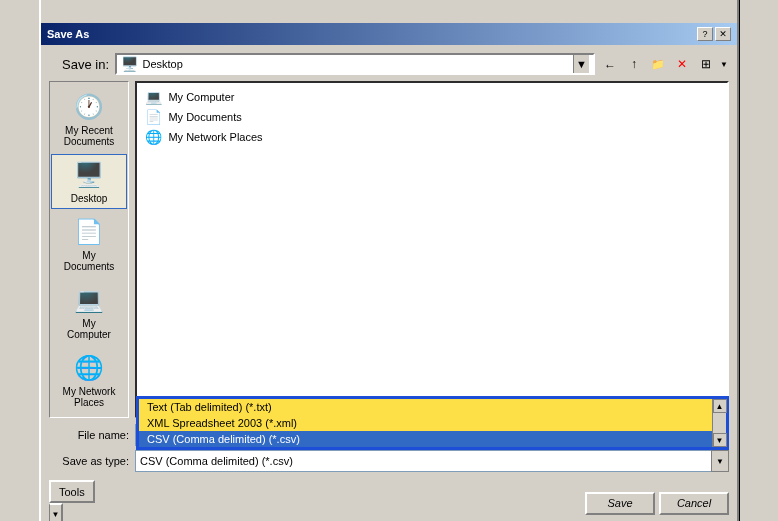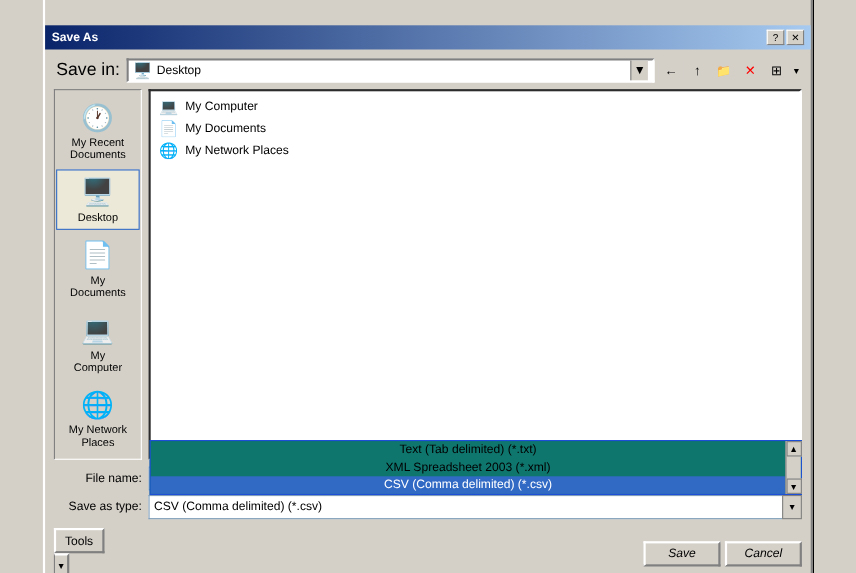--- a/index.html
+++ b/index.html
@@ -64,21 +64,21 @@
       flex: 1;
     }
     .save-in-row {
       display: flex;
       align-items: center;
       gap: 6px;
     }
     .save-in-label {
       width: 60px;
       text-align: right;
-      font-size: 16px;
+      font-size: 13px;
     }
     .save-in-combo {
       flex: 1;
       height: 22px;
       background: white;
       border: 1px solid #7f9db9;
       border-right-color: #e0ddd8;
       border-bottom-color: #e0ddd8;
       display: flex;
       align-items: center;
@@ -347,21 +347,21 @@
         <div class="field-row">
           <span class="field-label">Save as type:</span>
           <div style="flex:1;display:flex;">
             <div class="field-input" style="flex:1;display:flex;align-items:center;border-right:none;">
               <span>CSV (Comma delimited) (*.csv)</span>
             </div>
             <div class="field-combo-btn" style="font-size:8px;">▼</div>
           </div>
         </div>
 
-        <div style="position:absolute;bottom:22px;left:87px;right:0;background:#0f766e;border:1px solid #1d4ed8;z-index:10;text-align:center;">
+        <div style="position:absolute;bottom:22px;left:87px;right:0;background:#fde047;border:3px solid #1d4ed8;z-index:10;">
           <div style="display:flex;">
             <div style="flex:1;">
               <div class="dropdown-item">
                 <span>Text (Tab delimited) (*.txt)</span>
               </div>
               <div class="dropdown-item">
                 <span>XML Spreadsheet 2003 (*.xml)</span>
               </div>
               <div class="dropdown-item selected">
                 <span>CSV (Comma delimited) (*.csv)</span>

